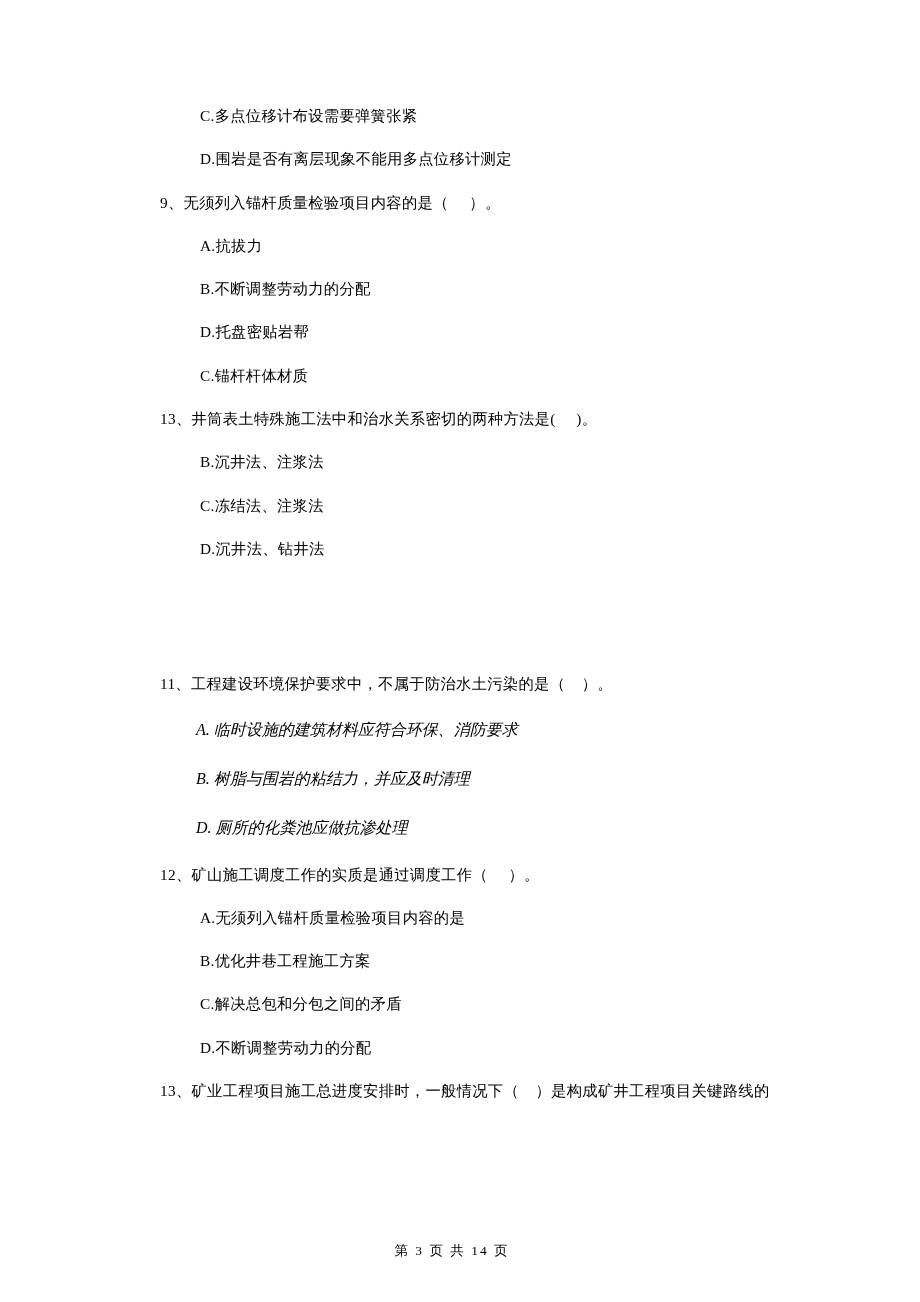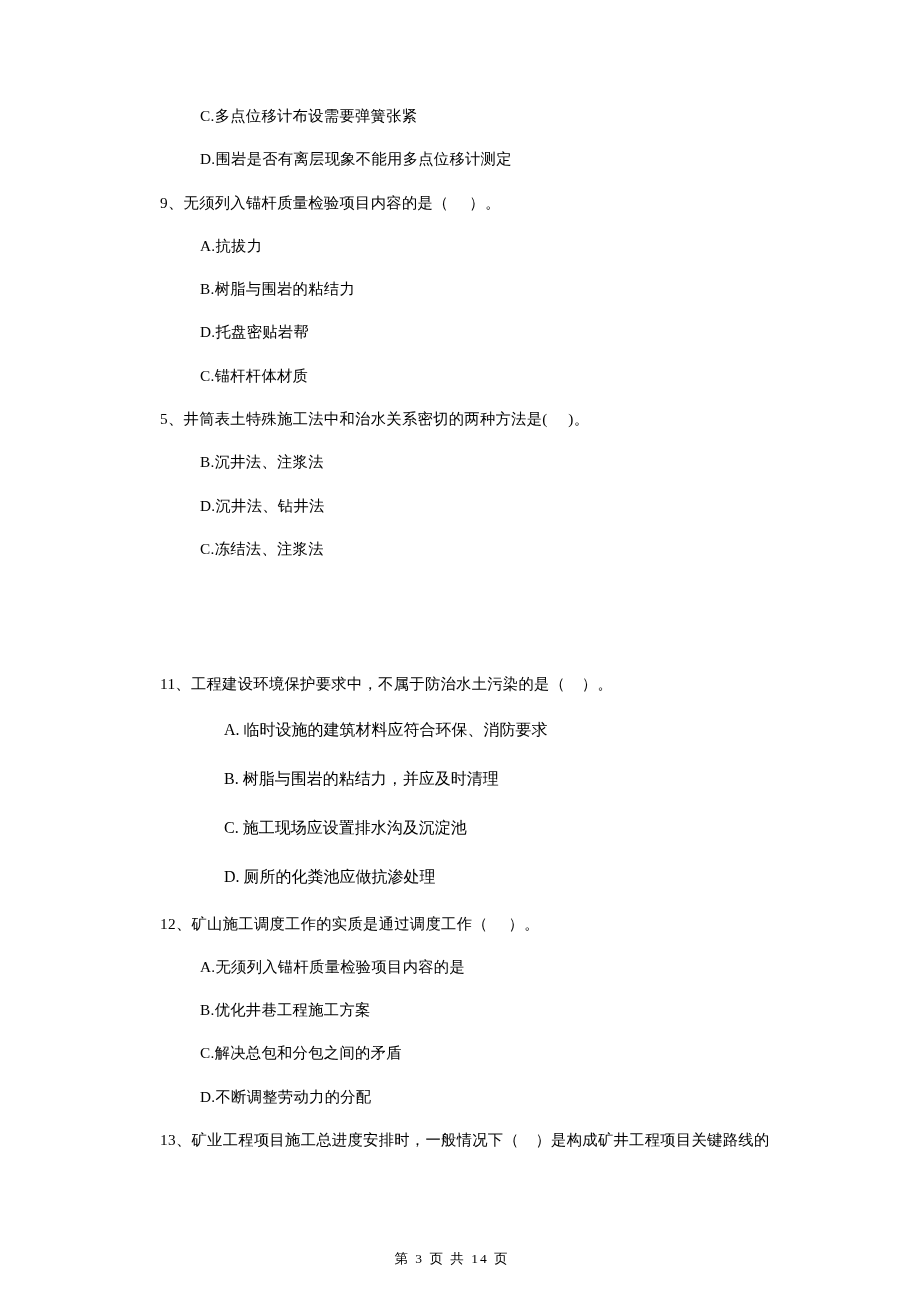--- a/index.html
+++ b/index.html
@@ -27,61 +27,61 @@
   .question-line {
     margin-left: 20px;
     margin-bottom: 28px;
     font-family: Liberation Serif, serif;
   }
   .option-line {
     margin-left: 60px;
     margin-bottom: 28px;
   }
   .option-line-wide {
-    margin-left: 84px;
+    margin-left: 56px;
     margin-bottom: 28px;
+    font-style: italic;
   }
   .gap {
     height: 92px;
   }
   .footer {
     position: absolute;
-    bottom: 34px;
+    bottom: 42px;
     width: 100%;
     left: 0;
     text-align: center;
     font-size: 13.5px;
     letter-spacing: 2px;
   }
 </style>
 </head>
 <body>
 
 <div class="page">
 
   <p class="option-line">C.多点位移计布设需要弹簧张紧</p>
   <p class="option-line">D.围岩是否有离层现象不能用多点位移计测定</p>
 
   <p class="question-line">9、无须列入锚杆质量检验项目内容的是（     ）。</p>
   <p class="option-line">A.抗拔力</p>
-  <p class="option-line">B.树脂与围岩的粘结力</p>
+  <p class="option-line">B.不断调整劳动力的分配</p>
   <p class="option-line">D.托盘密贴岩帮</p>
   <p class="option-line">C.锚杆杆体材质</p>
 
-  <p class="question-line">5、井筒表土特殊施工法中和治水关系密切的两种方法是(     )。</p>
+  <p class="question-line">13、井筒表土特殊施工法中和治水关系密切的两种方法是(     )。</p>
   <p class="option-line">B.沉井法、注浆法</p>
+  <p class="option-line">C.冻结法、注浆法</p>
   <p class="option-line">D.沉井法、钻井法</p>
-  <p class="option-line">C.冻结法、注浆法</p>
 
   <div class="gap"></div>
 
   <p class="question-line">11、工程建设环境保护要求中，不属于防治水土污染的是（    ）。</p>
   <p class="option-line-wide">A.  临时设施的建筑材料应符合环保、消防要求</p>
   <p class="option-line-wide">B.  树脂与围岩的粘结力，并应及时清理</p>
-  <p class="option-line-wide">C.  施工现场应设置排水沟及沉淀池</p>
   <p class="option-line-wide">D.  厕所的化粪池应做抗渗处理</p>
 
   <p class="question-line">12、矿山施工调度工作的实质是通过调度工作（     ）。</p>
   <p class="option-line">A.无须列入锚杆质量检验项目内容的是</p>
   <p class="option-line">B.优化井巷工程施工方案</p>
   <p class="option-line">C.解决总包和分包之间的矛盾</p>
   <p class="option-line">D.不断调整劳动力的分配</p>
 
   <p class="question-line" style="margin-bottom:0;margin-left:20px;">13、矿业工程项目施工总进度安排时，一般情况下（    ）是构成矿井工程项目关键路线的</p>
 

